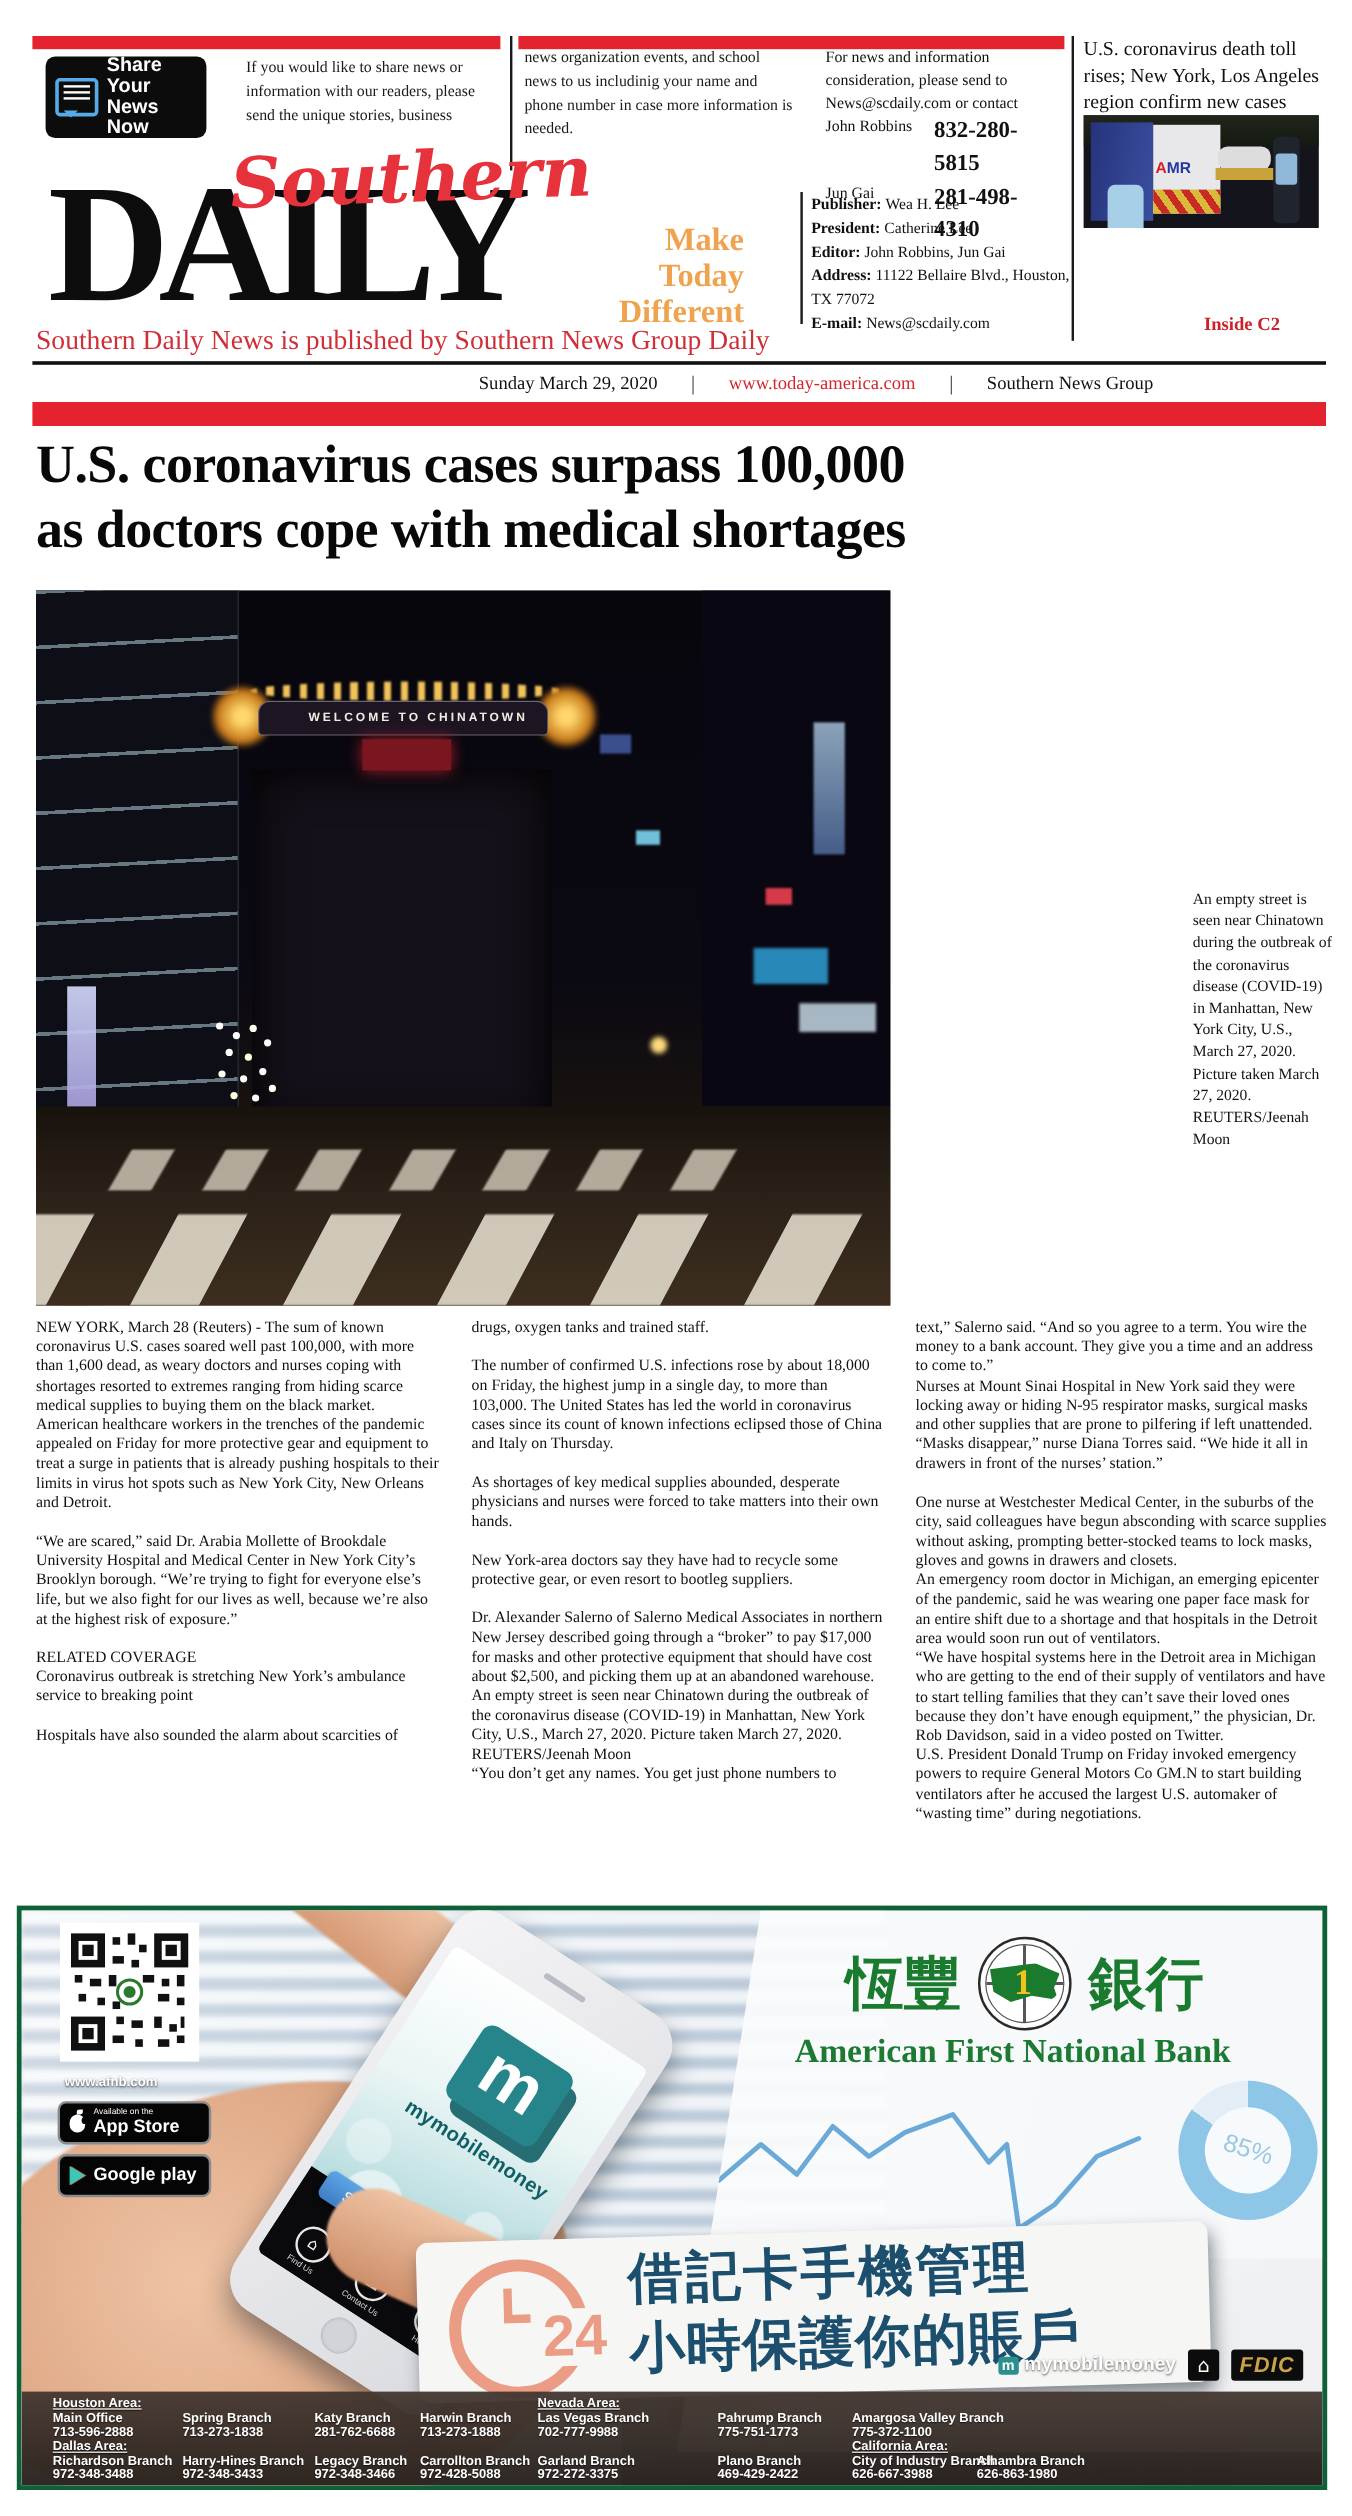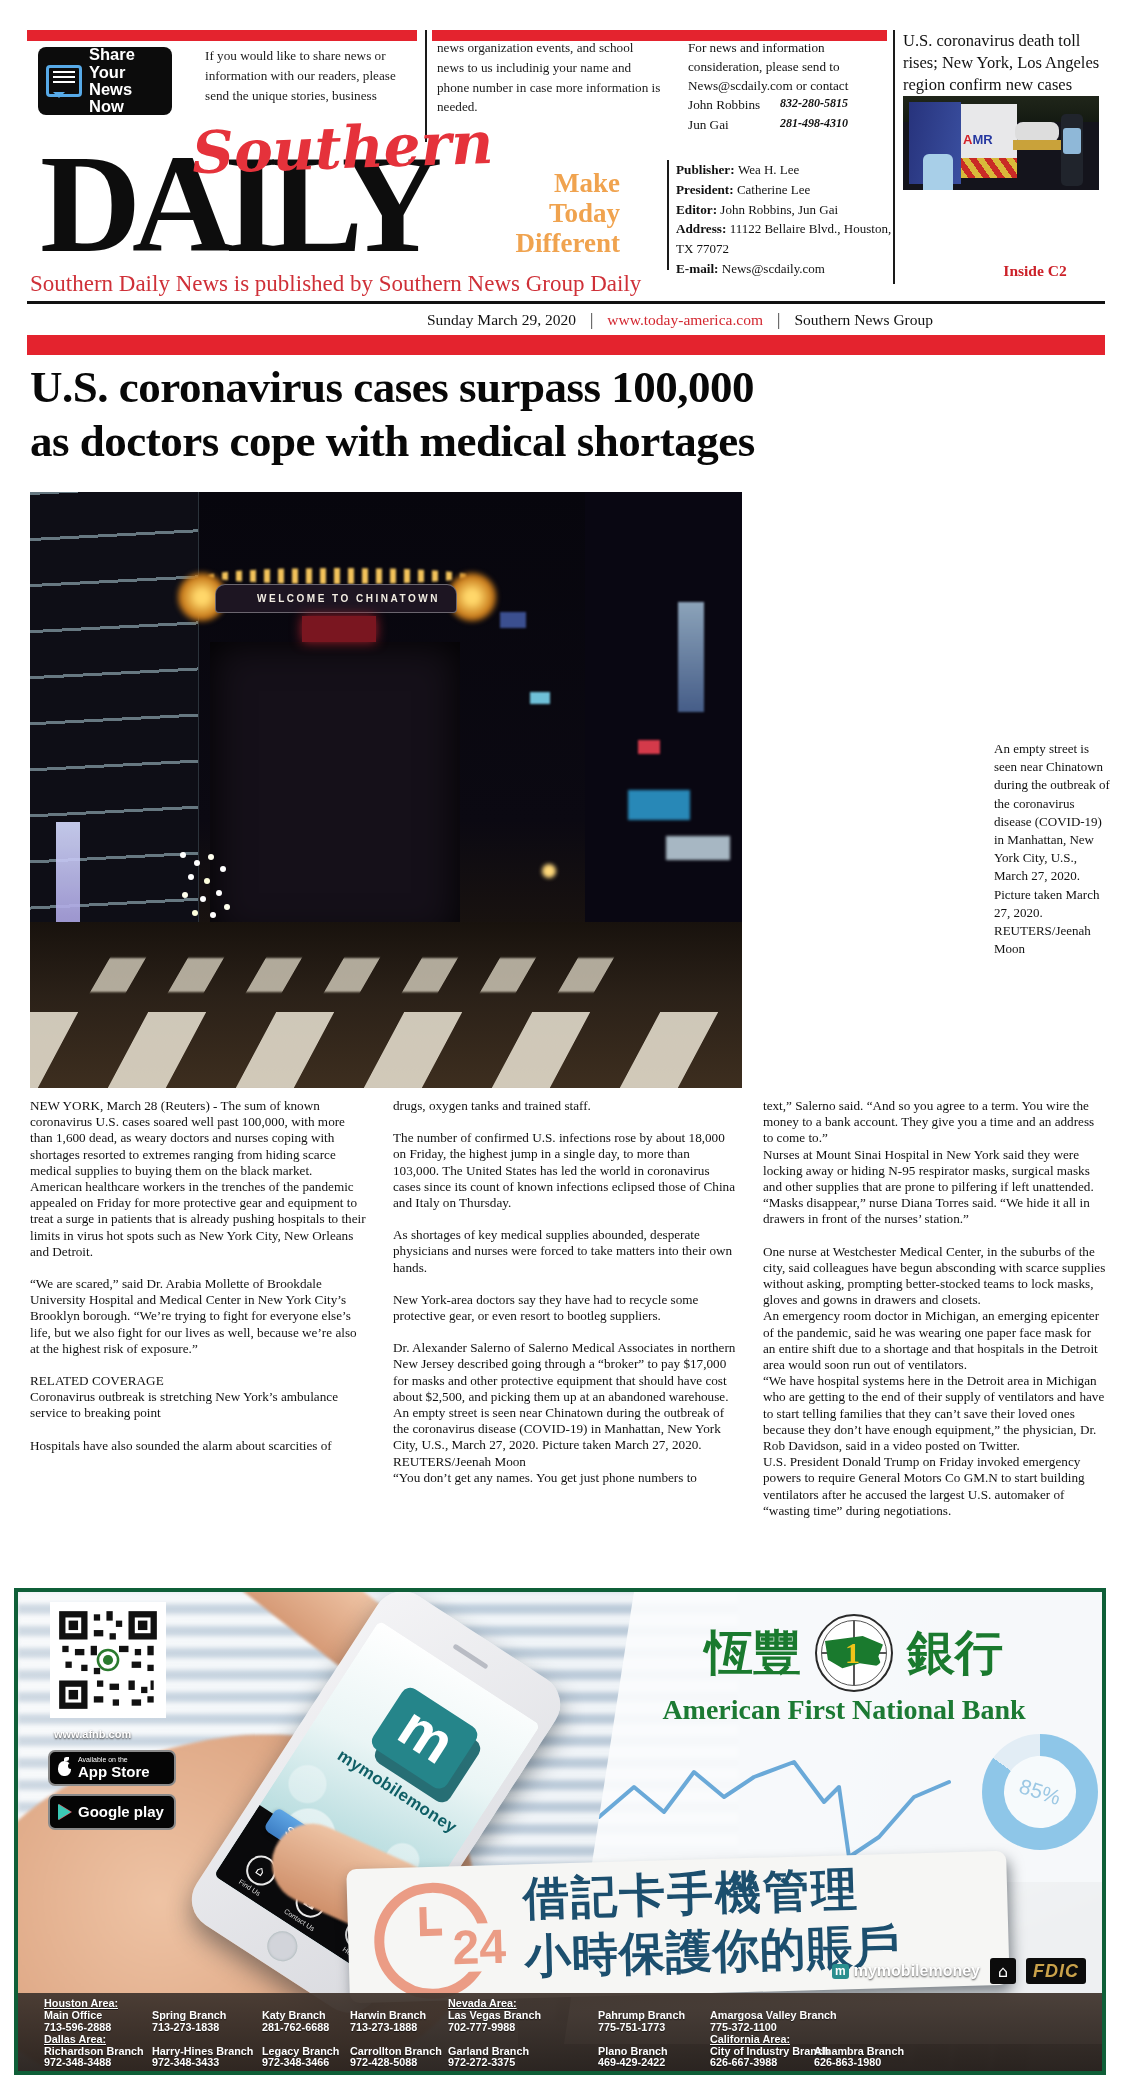--- a/index.html
+++ b/index.html
@@ -13,36 +13,36 @@
   .share-badge{left:38px;top:47px;width:134px;height:68px;background:#0c0c0c;border-radius:8px;
                display:flex;align-items:center;gap:7px;padding:0 8px;box-sizing:border-box;}
   .bubble{width:30px;height:26px;border:3px solid #57aae8;border-radius:4px;background:#0c0c0c;position:relative;flex:0 0 auto;}
   .bubble i{display:block;height:2px;background:#fff;margin:3px 4px 0 4px;}
   .bubble:after{content:"";position:absolute;left:4px;bottom:-10px;border:6px solid transparent;border-top-color:#57aae8;}
   .share-txt{color:#fff;font-family:"Liberation Sans",sans-serif;font-weight:bold;font-size:16.5px;line-height:1.05;}
   .promo{font-size:13.2px;line-height:1.5;color:#1a1a1a;}
   .contact-block{font-size:13.2px;line-height:1.45;}
   .contact-row{display:flex;}
   .contact-row .nm{width:92px;}
-  .contact-row b{font-size:12px;font-style:italic;}
+  .contact-row b{font-size:19px;}
 
   
   .daily{left:40px;top:140px;font-size:140px;line-height:.92;font-weight:bold;letter-spacing:-9px;color:#0d0d0d;}
   .southern{left:192px;top:114px;font-size:58px;font-style:italic;font-weight:bold;color:#e5323b;
             font-family:"DejaVu Serif",serif;transform:rotate(-2deg);}
-  .slogan{left:492px;top:168px;width:128px;text-align:right;color:#f0a34f;font-weight:bold;
+  .slogan{left:492px;top:184px;width:128px;text-align:right;color:#f0a34f;font-weight:bold;
           font-size:27px;line-height:1.12;}
   .tagline{left:30px;top:271px;font-size:23px;color:#cf3038;font-family:Liberation Serif, serif;}
   .pub{left:676px;top:160px;width:218px;font-size:13px;line-height:1.5;}
   .pub b{font-size:13.2px;}
   .side-head{left:903px;top:30px;width:204px;font-size:16.5px;line-height:1.32;}
   .insidec2{left:955px;top:262px;width:160px;text-align:center;color:#cc2129;font-weight:bold;font-size:15.5px;}
   .hrule{left:27px;top:301px;width:1078px;height:3px;background:#111;}
   .dateline{left:240px;top:308px;width:880px;height:24px;display:flex;align-items:center;justify-content:center;
-            gap:14px;font-size:15.5px;}
+            gap:28px;font-size:15.5px;}
   .dateline .sep{color:#333;font-size:17px;}
   .dateline .url{color:#d32730;}
   .redband{left:27px;top:335px;width:1078px;height:20px;background:#e4232e;}
 
   
   .ambphoto{left:903px;top:96px;width:196px;height:94px;background:#14141c;overflow:hidden;}
   .ambphoto .hedge{position:absolute;top:0;left:0;right:0;height:26px;background:linear-gradient(#20261a,#141a12);}
   .ambphoto .body{position:absolute;left:6px;top:6px;width:52px;height:82px;background:linear-gradient(100deg,#27337c,#3a4fa0);}
   .ambphoto .door{position:absolute;left:58px;top:8px;width:56px;height:74px;background:#e8e8ea;}
   .ambphoto .amr{position:absolute;left:60px;top:36px;font-family:"Liberation Sans",sans-serif;font-weight:bold;

